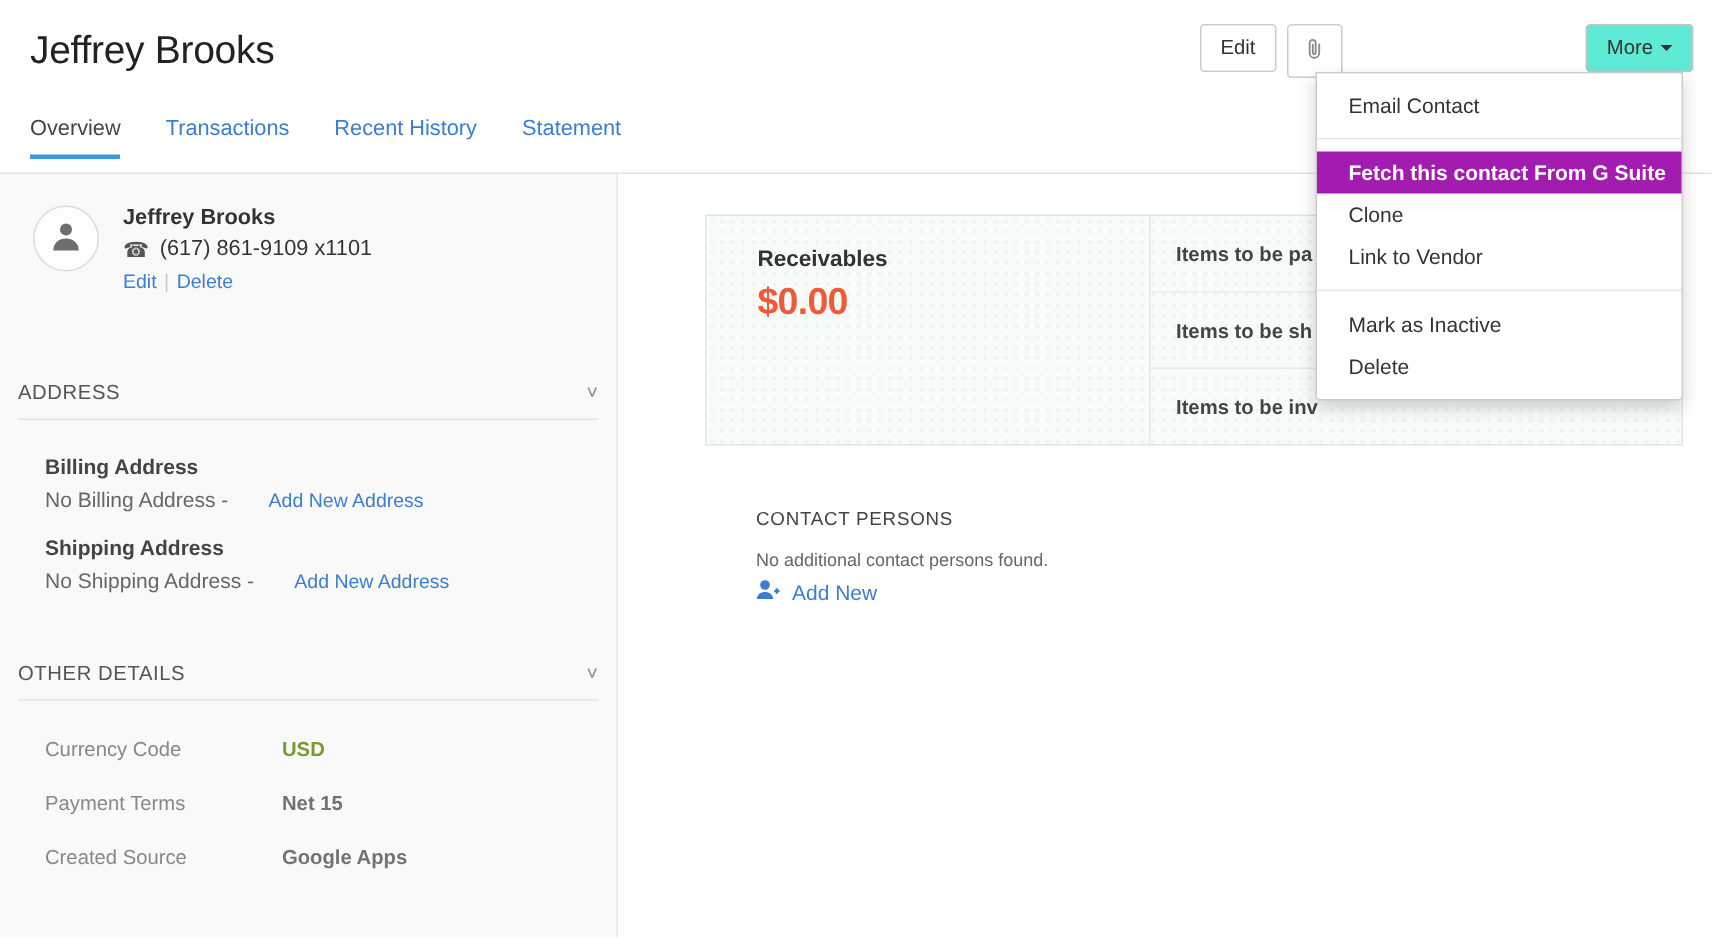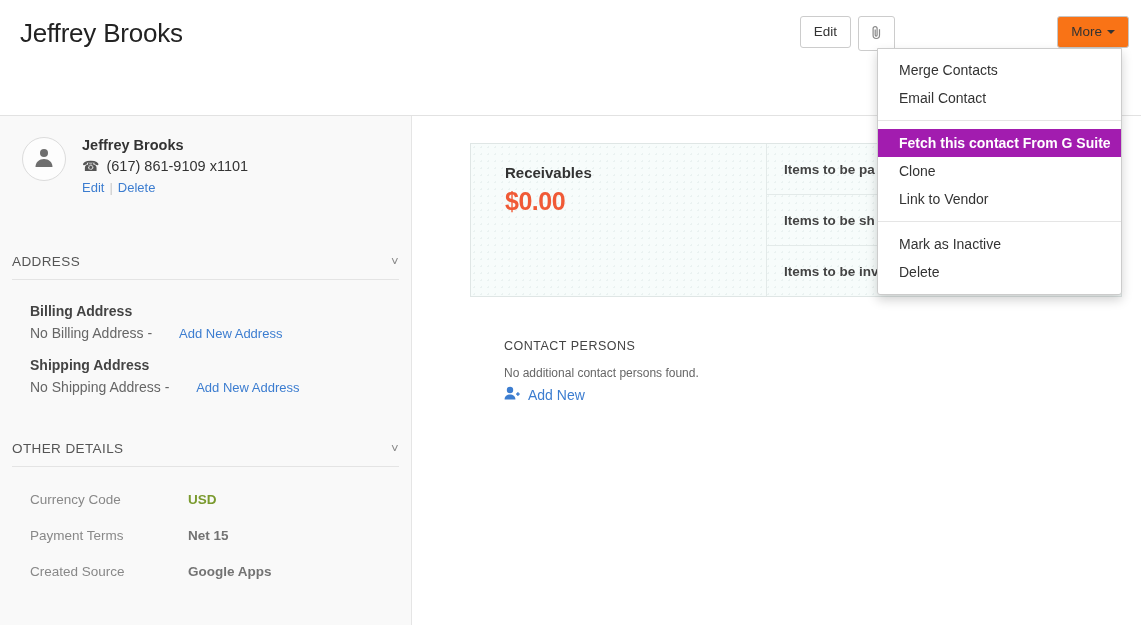--- a/index.html
+++ b/index.html
@@ -19,21 +19,21 @@
   .action-bar { position: absolute; right: 12px; top: 16px; display: flex; gap: 7px; align-items: flex-start; }
   .btn {
     font-family: "Liberation Sans", sans-serif;
     font-size: 13.5px; line-height: 1;
     border: 1px solid #ccc; border-radius: 3px;
     background: #fff; color: #333;
     padding: 8px 13px; cursor: pointer; white-space: nowrap;
   }
   .btn-attach { padding: 8px 12px; font-size: 15px; color: #777; }
   .btn-primary { background: #2f9ae0; border-color: #2b8fd4; color: #fff; font-weight: bold; padding: 8px 13px; margin-top: 37px; }
-  .btn-more { background: #f97316; border-color: #c6c6c6; color: #333; }
+  .btn-more { background: #5eead4; border-color: #c6c6c6; color: #333; }
   .caret { display: inline-block; margin-left: 5px; border-left: 4px solid transparent; border-right: 4px solid transparent; border-top: 4px solid currentColor; vertical-align: middle; }
 
   
   .tabs { position: absolute; left: 20px; top: 78px; display: flex; gap: 30px; }
   .tab { font-size: 14.5px; color: #3c7dd0; padding-bottom: 12px; cursor: pointer; position: relative; }
   .tab.active { color: #444; }
   .tab.active::after { content: ""; position: absolute; left: 0; right: 0; bottom: 0; height: 3px; background: #3b9bdc; }
   .header-rule { position: absolute; left: 0; right: 0; top: 115px; height: 1px; background: #e2e2e2; }
 
   
@@ -119,20 +119,26 @@
       <span>
         <svg width="11" height="15" viewBox="0 0 11 15" fill="none" stroke="#888" stroke-width="1.2">
           <path d="M8.5 4.2v6.1a3.2 3.2 0 0 1-6.4 0V3.6a2 2 0 0 1 4 0v6.5a.95.95 0 0 1-1.9 0V4.4"></path>
         </svg>
       </span>
     </button>
     <button class="btn btn-primary"><span>New Transaction</span><span class="caret"></span></button>
     <button class="btn btn-more"><span>More</span><span class="caret"></span></button>
   </div>
 
+  <div class="tabs">
+    <div class="tab active">Overview</div>
+    <div class="tab">Transactions</div>
+    <div class="tab">Recent History</div>
+    <div class="tab">Statement</div>
+  </div>
   <div class="header-rule"></div>
 
   <div class="sidebar">
 
     <div class="contact-head">
       <div class="avatar">
         <span>
           <svg width="22" height="22" viewBox="0 0 22 22" fill="#6e6e6e">
             <circle cx="11" cy="7" r="4"></circle>
             <path d="M2.5 21c0-5 3.8-8 8.5-8s8.5 3 8.5 8z"></path>
@@ -198,21 +204,20 @@
         <circle cx="6" cy="4" r="3.2"></circle>
         <path d="M0.6 13.4c0-3 2.4-4.8 5.4-4.8s5.4 1.8 5.4 4.8z"></path>
         <rect x="12.1" y="7.3" width="3.6" height="1.5"></rect>
         <rect x="13.15" y="6.25" width="1.5" height="3.6"></rect>
       </svg>
     </span>
     <span>Add New</span>
   </div>
 
   <div class="dropdown">
-    <div class="menu-item">Merge Contacts</div>
     <div class="menu-item">Email Contact</div>
     <div class="menu-sep"></div>
     <div class="menu-item highlight">Fetch this contact From G Suite</div>
     <div class="menu-item">Clone</div>
     <div class="menu-item">Link to Vendor</div>
     <div class="menu-sep"></div>
     <div class="menu-item">Mark as Inactive</div>
     <div class="menu-item">Delete</div>
   </div>
 

